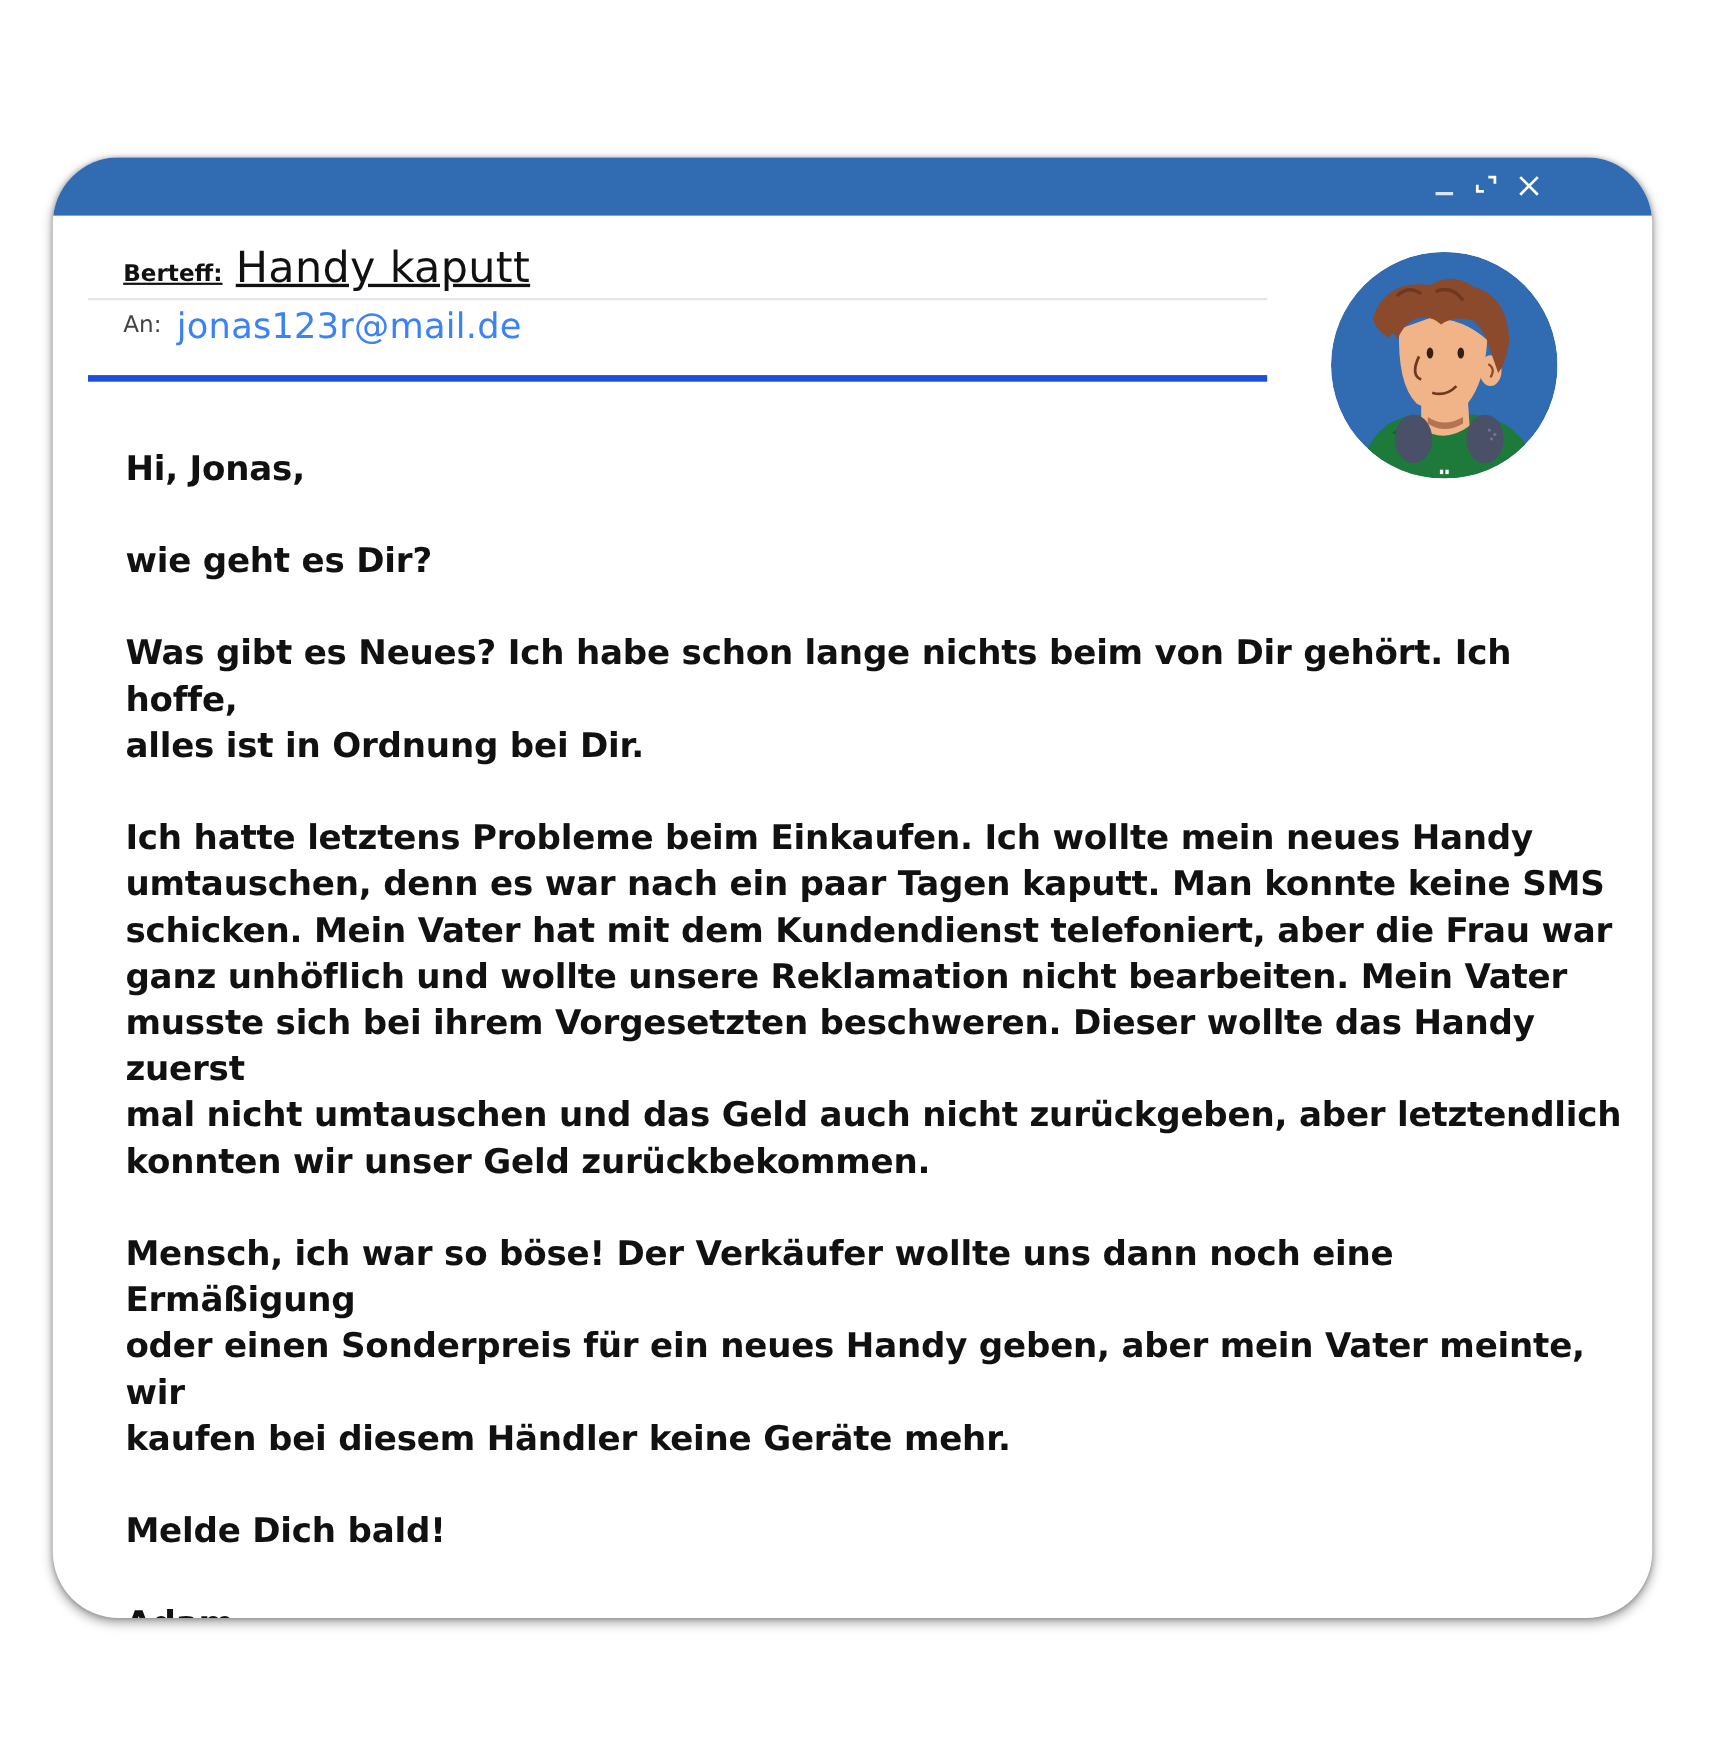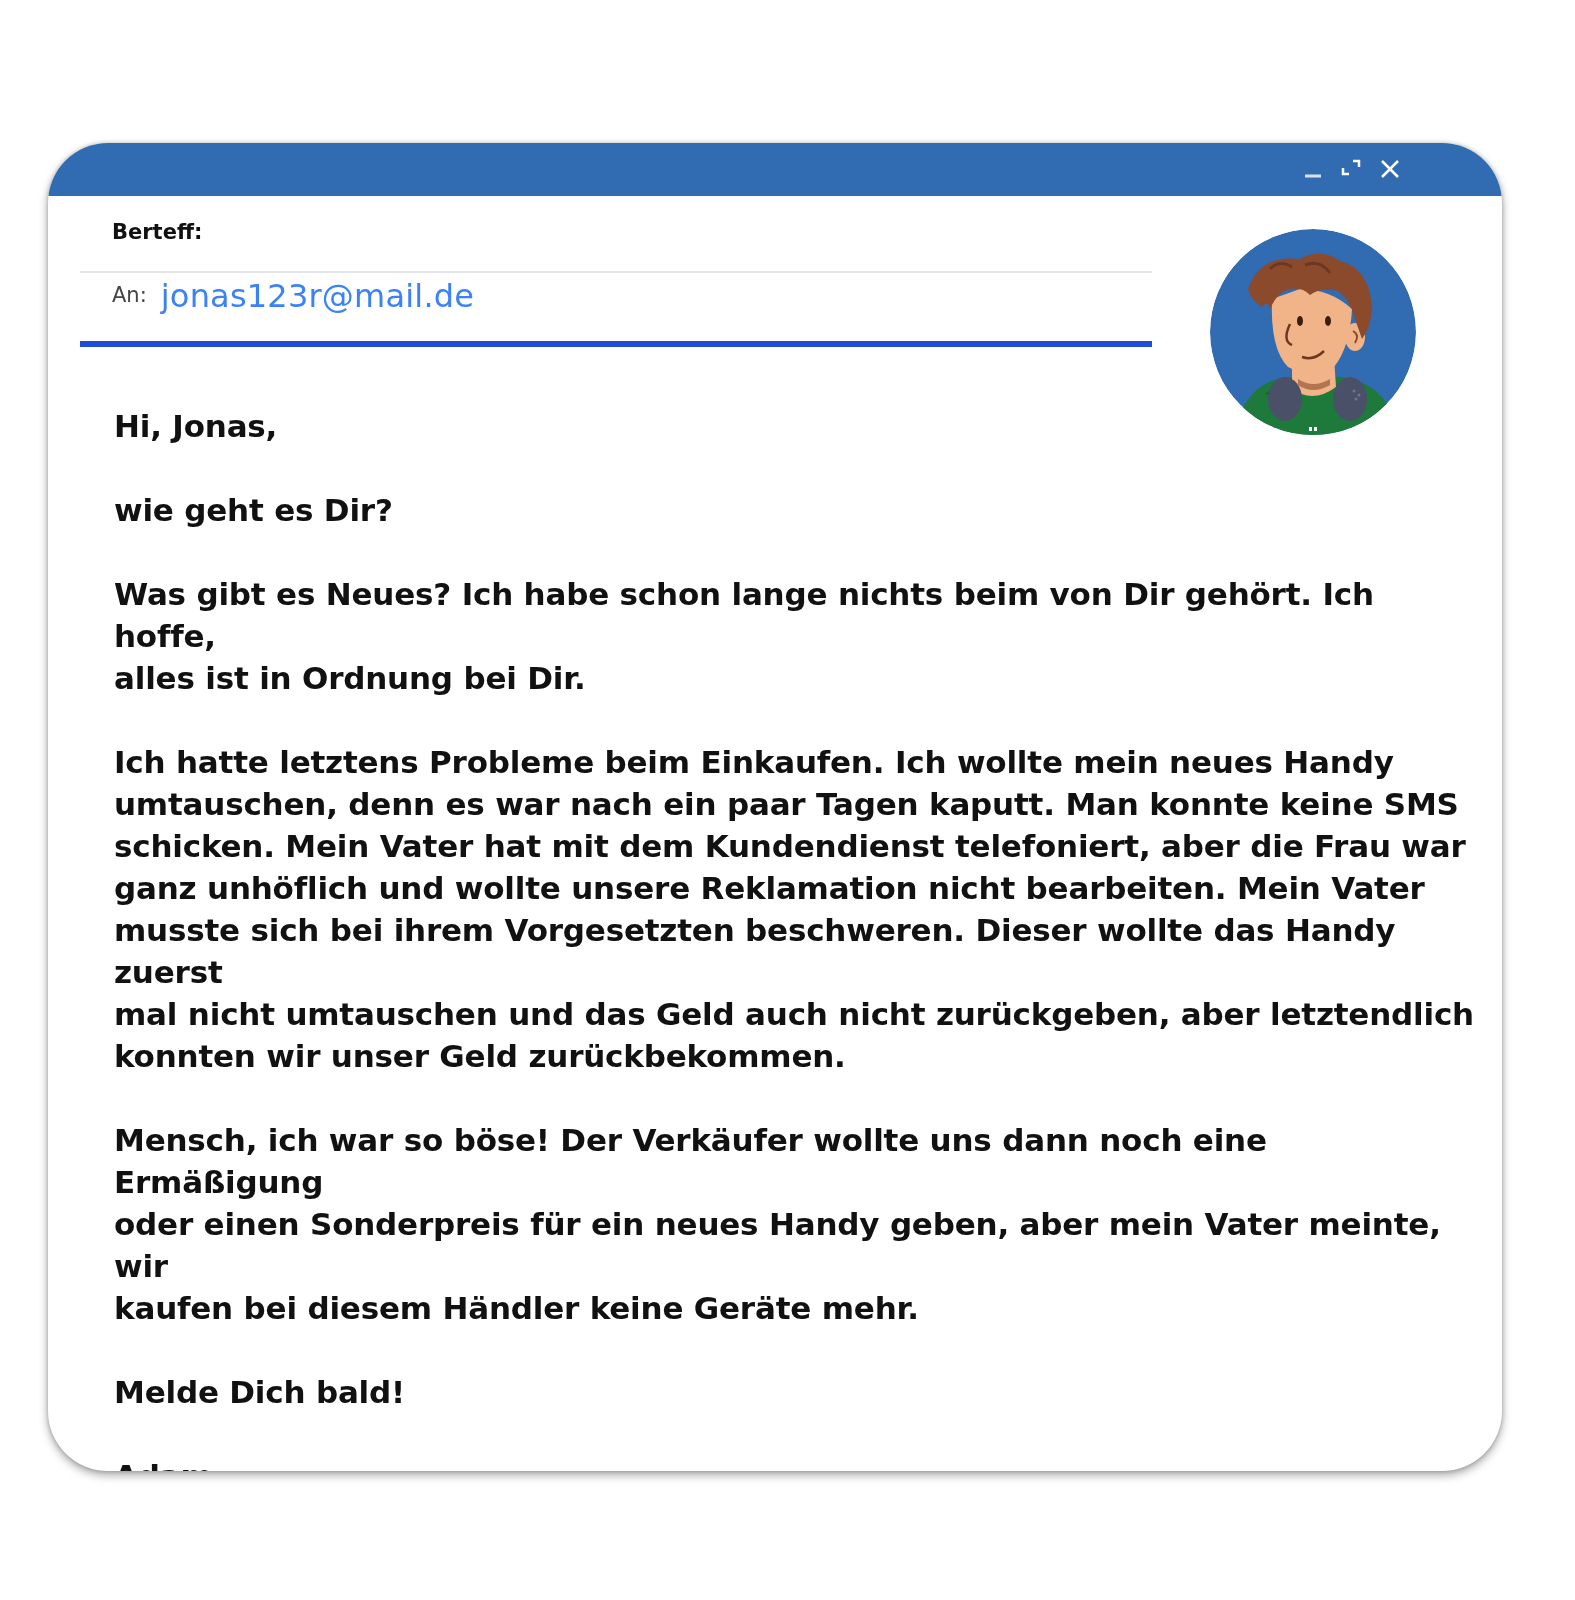--- a/index.html
+++ b/index.html
@@ -54,21 +54,22 @@
       left: 32px;
       top: 53px;
       width: 1072px;
     }
     .subject-row {
       height: 77px;
       border-bottom: 2px solid #e3e5ee;
       display: flex;
       align-items: flex-end;
       padding-left: 32px;
-      padding-bottom: 24px;
+      padding-bottom: 8px;
+      text-decoration: underline;
     }
     .subject-label {
       font-size: 21px;
       font-weight: bold;
       color: #111;
       margin-right: 12px;
       margin-bottom: 3px;
     }
     .subject-value {
       font-size: 39px;
@@ -146,20 +147,21 @@
           <line x1="4" y1="4" x2="20" y2="20" stroke="#ffffff" stroke-width="2.5"></line>
           <line x1="20" y1="4" x2="4" y2="20" stroke="#ffffff" stroke-width="2.5"></line>
         </svg>
       </div>
     </div>
   </div>
 
   <div class="header-area">
     <div class="subject-row">
       <span class="subject-label">Berteff:</span>
+      <span class="subject-value">Handy kaputt</span>
     </div>
     <div class="to-row">
       <span class="to-label">An:</span>
       <span class="to-value">jonas123r@mail.de</span>
     </div>
   </div>
 
   <div class="avatar">
     <svg width="206" height="206" viewBox="0 0 206 206">
       <circle cx="103" cy="103" r="103" fill="#316bb1"></circle>

